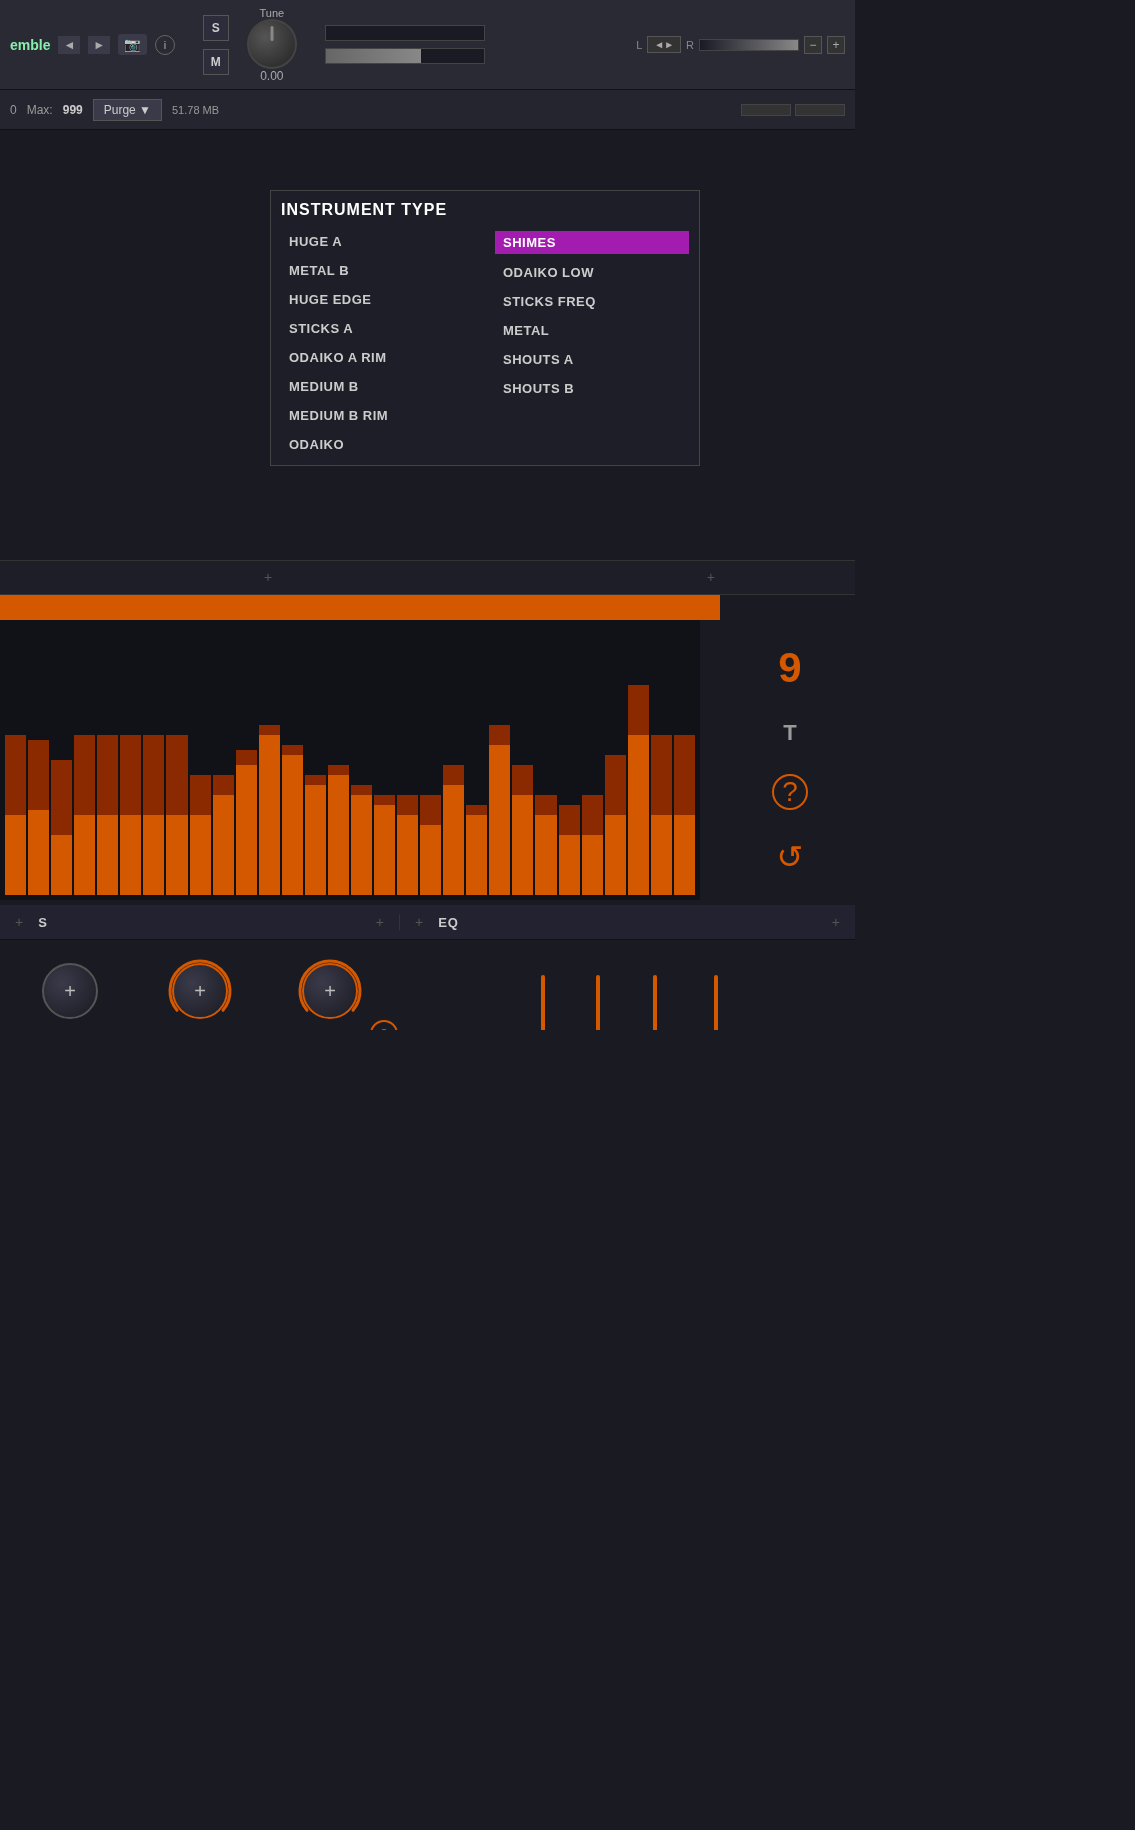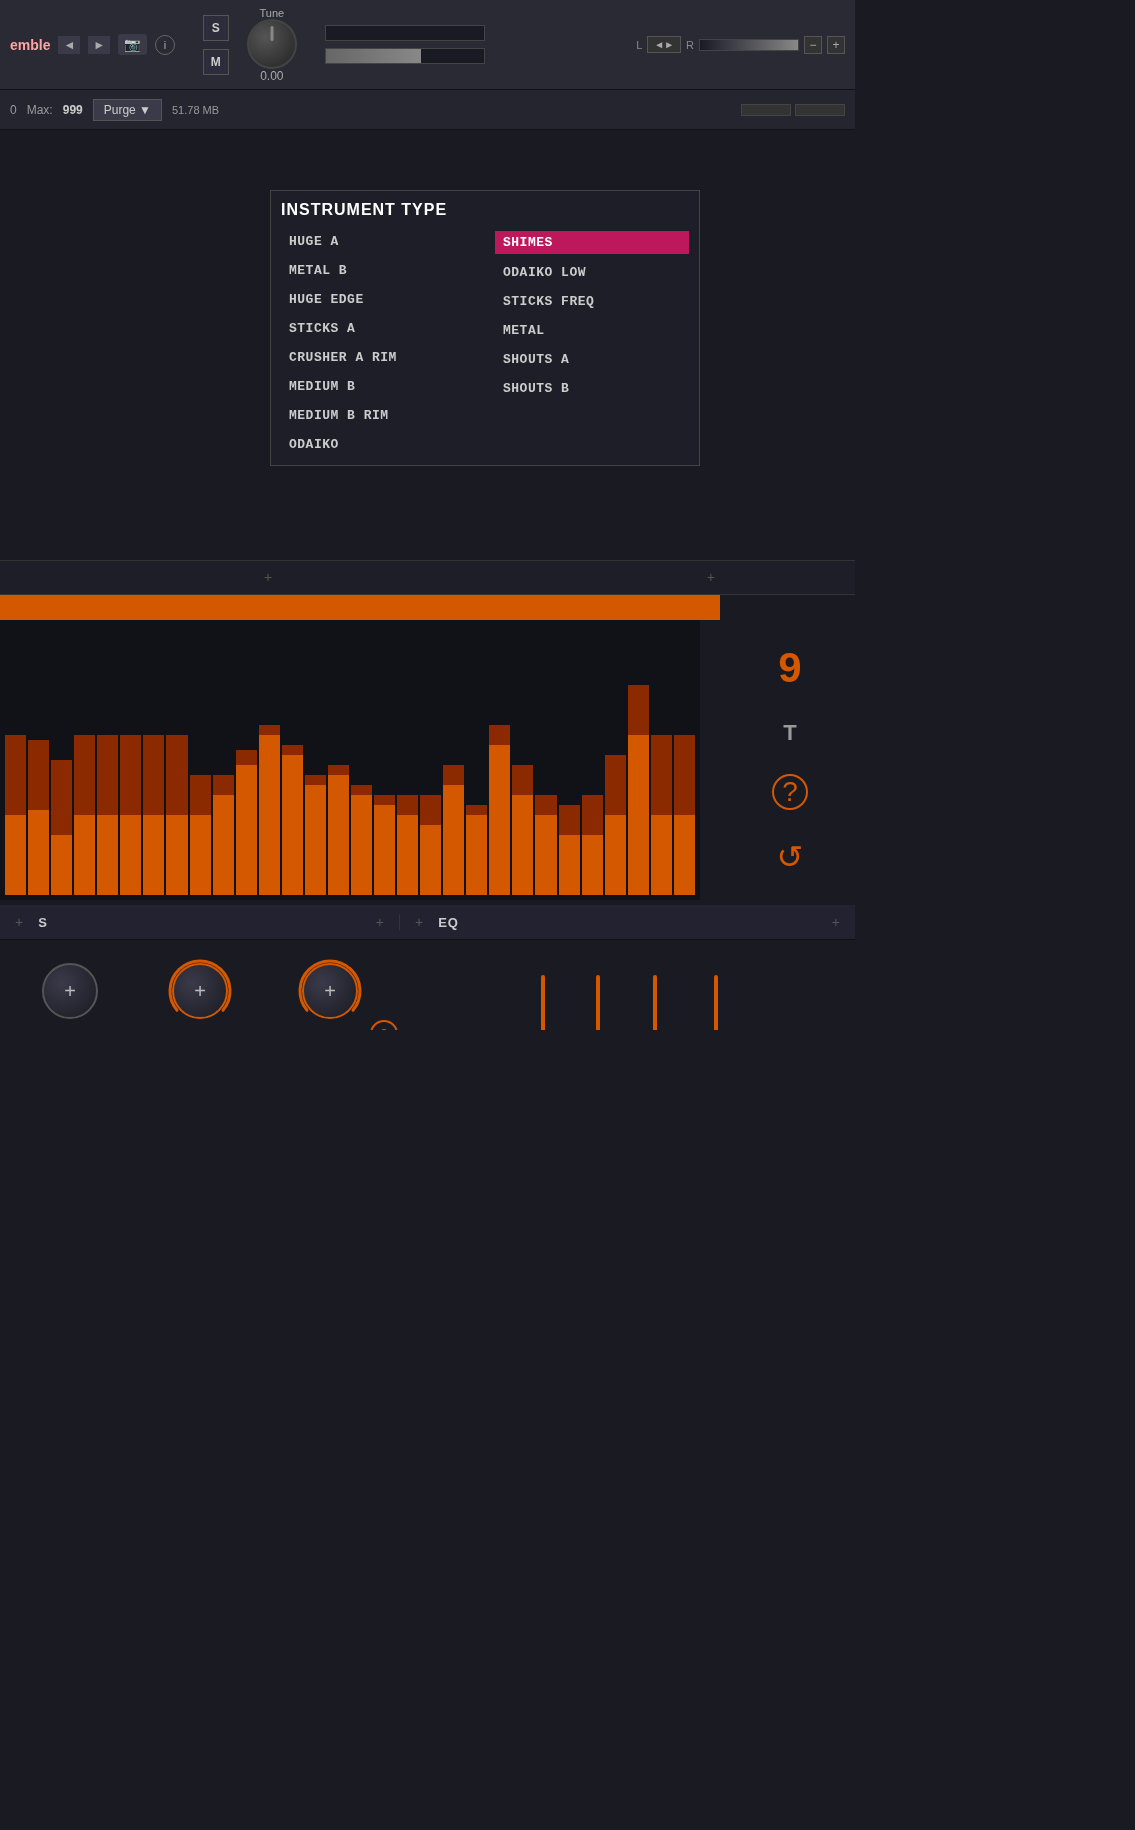--- a/index.html
+++ b/index.html
@@ -16,21 +16,21 @@
     .top-bar {
       background: #2a2a35;
       height: 90px;
       display: flex;
       align-items: center;
       padding: 0 10px;
       gap: 8px;
       border-bottom: 1px solid #111;
     }
     .ensemble-label {
-      color: #fca5a5;
+      color: #86efac;
       font-size: 14px;
       font-weight: bold;
     }
     .nav-btn {
       background: #3a3a48;
       border: none;
       color: #aaa;
       cursor: pointer;
       padding: 2px 5px;
       font-size: 12px;
@@ -183,38 +183,37 @@
     .instrument-title {
       color: #fff;
       font-size: 16px;
       font-weight: bold;
       margin-bottom: 12px;
       letter-spacing: 1px;
     }
     .instrument-columns {
       display: flex;
       gap: 20px;
-      font-family: Liberation Mono, monospace;
     }
     .instrument-col {
       display: flex;
       flex-direction: column;
       gap: 8px;
       flex: 1;
     }
     .instrument-item {
       color: #ccc;
       font-size: 13px;
       font-weight: bold;
       letter-spacing: 0.5px;
       padding: 3px 8px;
       cursor: pointer;
     }
     .instrument-item.selected {
-      background: #be185d;
+      background: #a21caf;
       color: #fff;
       padding: 4px 8px;
     }
 
     
     .bar-chart-container {
       position: absolute;
       top: 620px;
       left: 0;
       width: 700px;
@@ -528,21 +527,21 @@
 
 <div class="instrument-panel">
   <div class="instrument-title">INSTRUMENT TYPE</div>
   <div class="instrument-columns">
     <div class="instrument-col">
 
     <div class="instrument-item">HUGE A</div>
         <div class="instrument-item">METAL B</div>
         <div class="instrument-item">HUGE EDGE</div>
         <div class="instrument-item">STICKS A</div>
-        <div class="instrument-item">CRUSHER A RIM</div>
+        <div class="instrument-item">ODAIKO A RIM</div>
         <div class="instrument-item">MEDIUM B</div>
         <div class="instrument-item">MEDIUM B RIM</div>
         <div class="instrument-item">ODAIKO</div>
       </div>
     <div class="instrument-col">
 
     <div class="instrument-item selected">SHIMES</div>
         <div class="instrument-item">ODAIKO LOW</div>
         <div class="instrument-item">STICKS FREQ</div>
         <div class="instrument-item">METAL</div>

